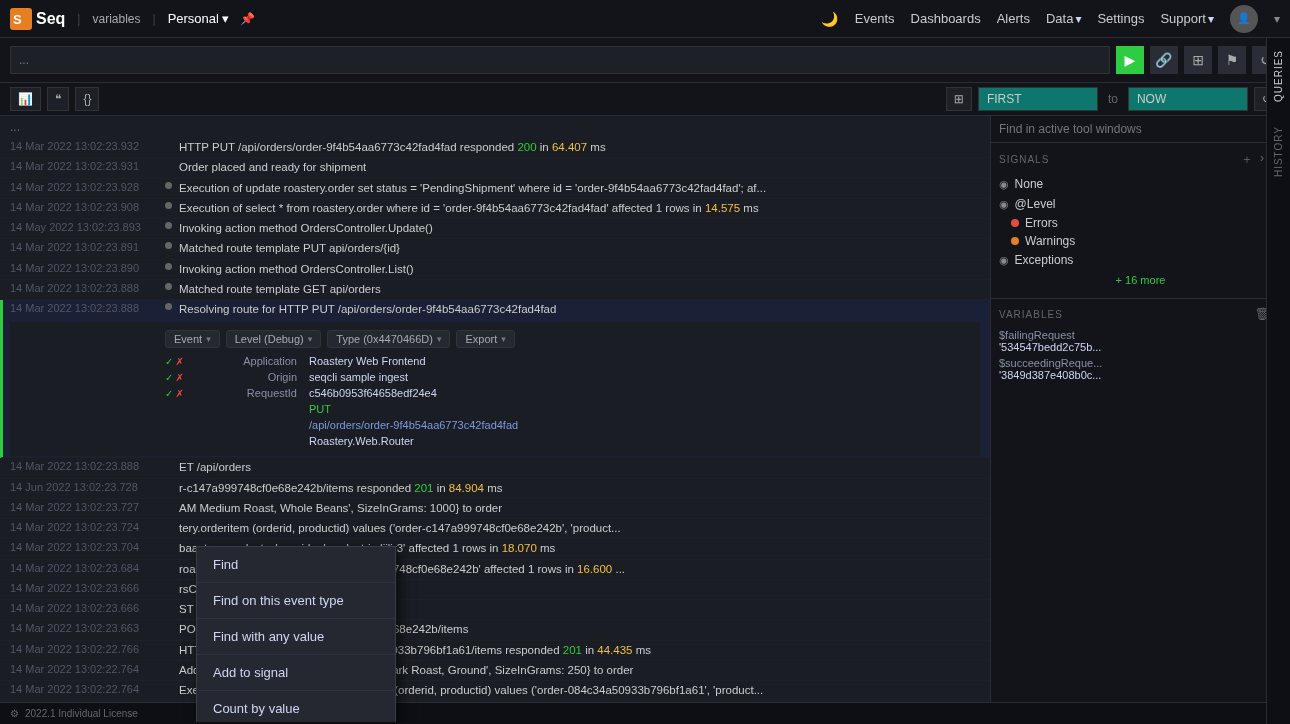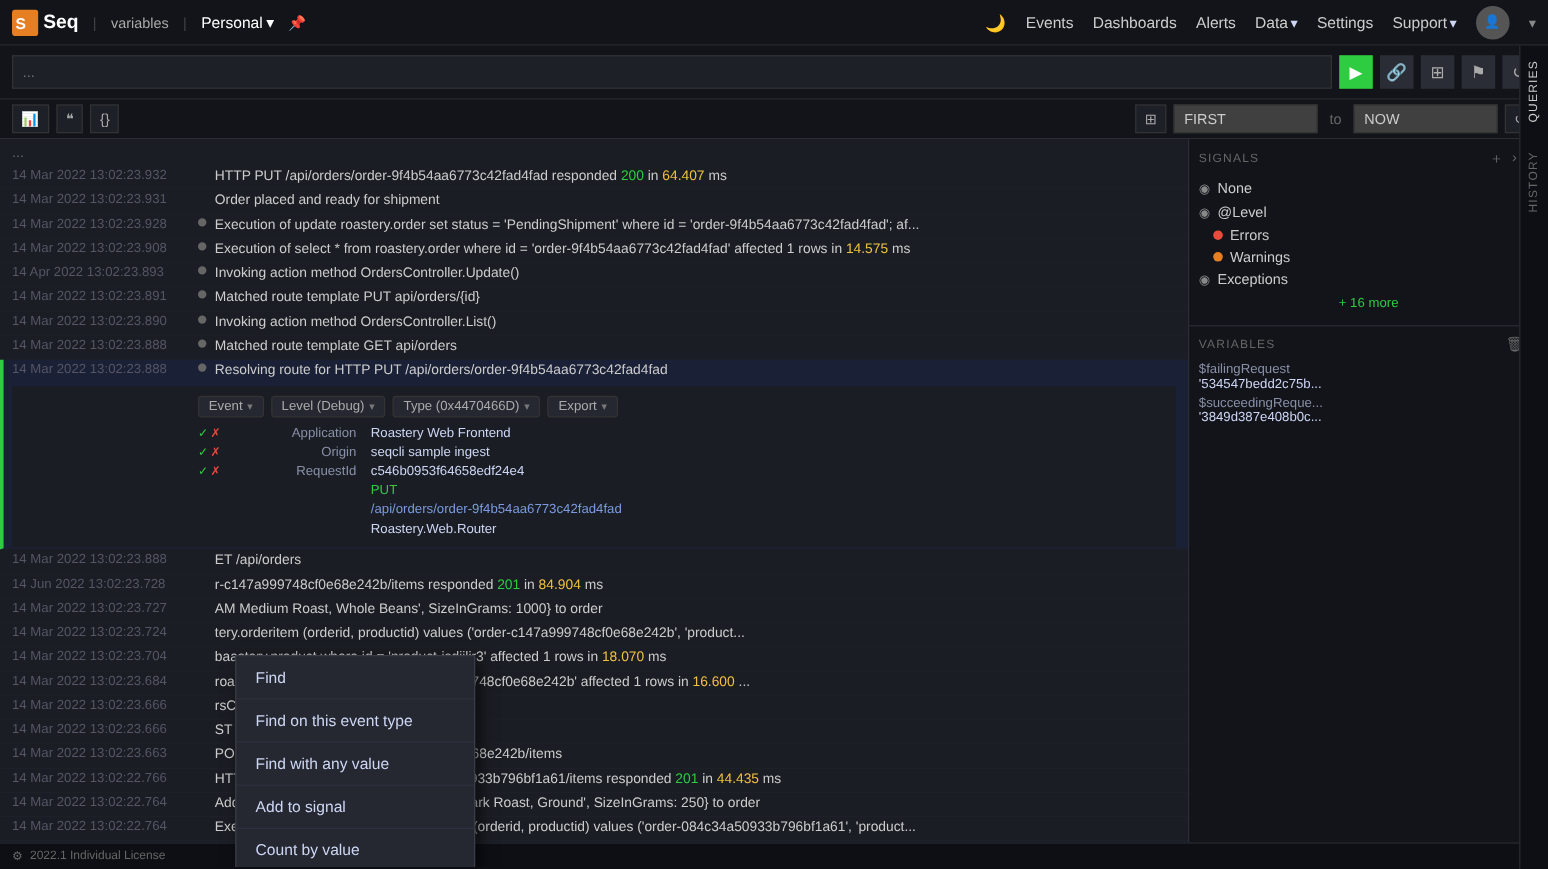--- a/index.html
+++ b/index.html
@@ -134,21 +134,21 @@
       border: 1px solid #333;
       color: #aaa;
       padding: 3px 7px;
       cursor: pointer;
       font-size: 12px;
       height: 24px;
       display: flex;
       align-items: center;
     }
     .time-input {
-      background: #404040;
+      background: #0f766e;
       border: 1px solid #333;
       color: #ccc;
       padding: 3px 8px;
       font-size: 12px;
       height: 24px;
       width: 120px;
     }
     .toolbar-spacer { flex: 1; }
 
     
@@ -521,21 +521,21 @@
       <span class="log-message">Execution of update roastery.order set status = 'PendingShipment' where id = 'order-9f4b54aa6773c42fad4fad'; af...</span>
     </div>
     <div class="log-row">
       <span class="log-timestamp">14 Mar 2022  13:02:23.908</span>
       <span class="log-indicator">
           <span class="dot"></span>
         </span>
       <span class="log-message">Execution of select * from roastery.order where id = 'order-9f4b54aa6773c42fad4fad' affected 1 rows in <span class="num">14.575</span> ms</span>
     </div>
     <div class="log-row">
-      <span class="log-timestamp">14 Apr 2022  13:02:23.893</span>
+      <span class="log-timestamp">14 May 2022  13:02:23.893</span>
       <span class="log-indicator">
           <span class="dot"></span>
         </span>
       <span class="log-message">Invoking action method OrdersController.Update()</span>
     </div>
     <div class="log-row">
       <span class="log-timestamp">14 Mar 2022  13:02:23.891</span>
       <span class="log-indicator">
           <span class="dot"></span>
         </span>
@@ -694,20 +694,24 @@
     </div>
     <div class="log-row">
       <span class="log-timestamp">14 Mar 2022  13:02:22.764</span>
       <span class="log-indicator"></span>
       <span class="log-message">Execution of insert into roastery.orderitem (orderid, productid) values ('order-084c34a50933b796bf1a61', 'product...</span>
     </div>
   </div>
 
   <div class="right-sidebar">
 
+    <div class="sidebar-search">
+      <input class="sidebar-search-input" placeholder="Find in active tool windows" style="">
+      <span class="sidebar-search-icon">🔍</span>
+    </div>
 
     <div class="sidebar-section">
       <div class="sidebar-section-title">
         <span>SIGNALS</span>
         <div class="sidebar-section-actions">
           <span class="sidebar-icon-btn">＋</span>
           <span class="sidebar-icon-btn">›</span>
           <span class="sidebar-icon-btn">⊞</span>
         </div>
       </div>

